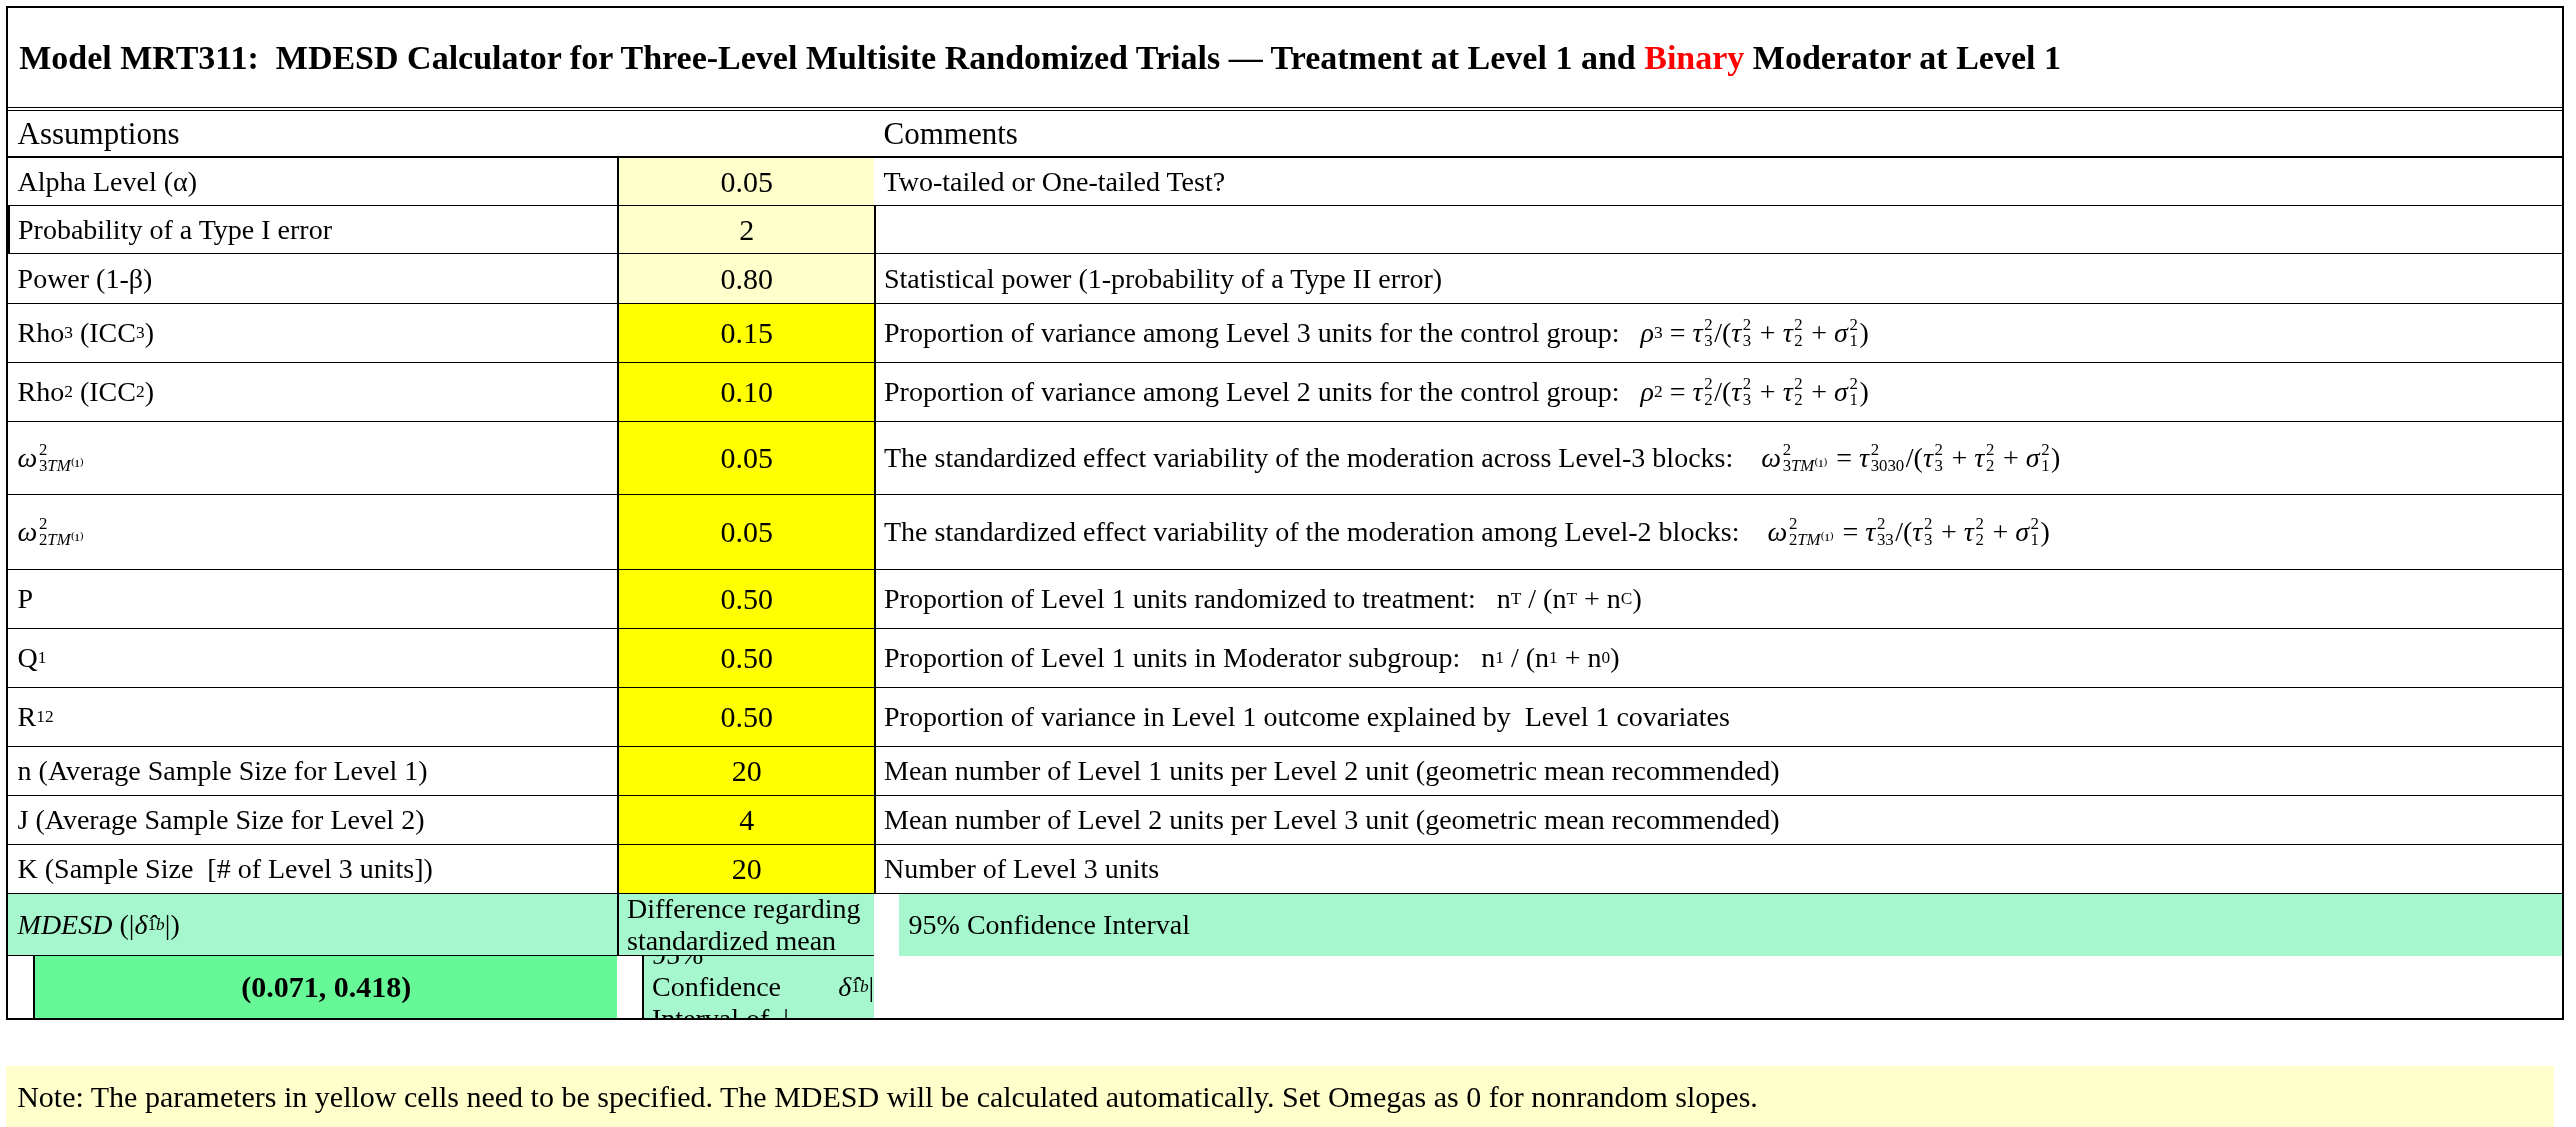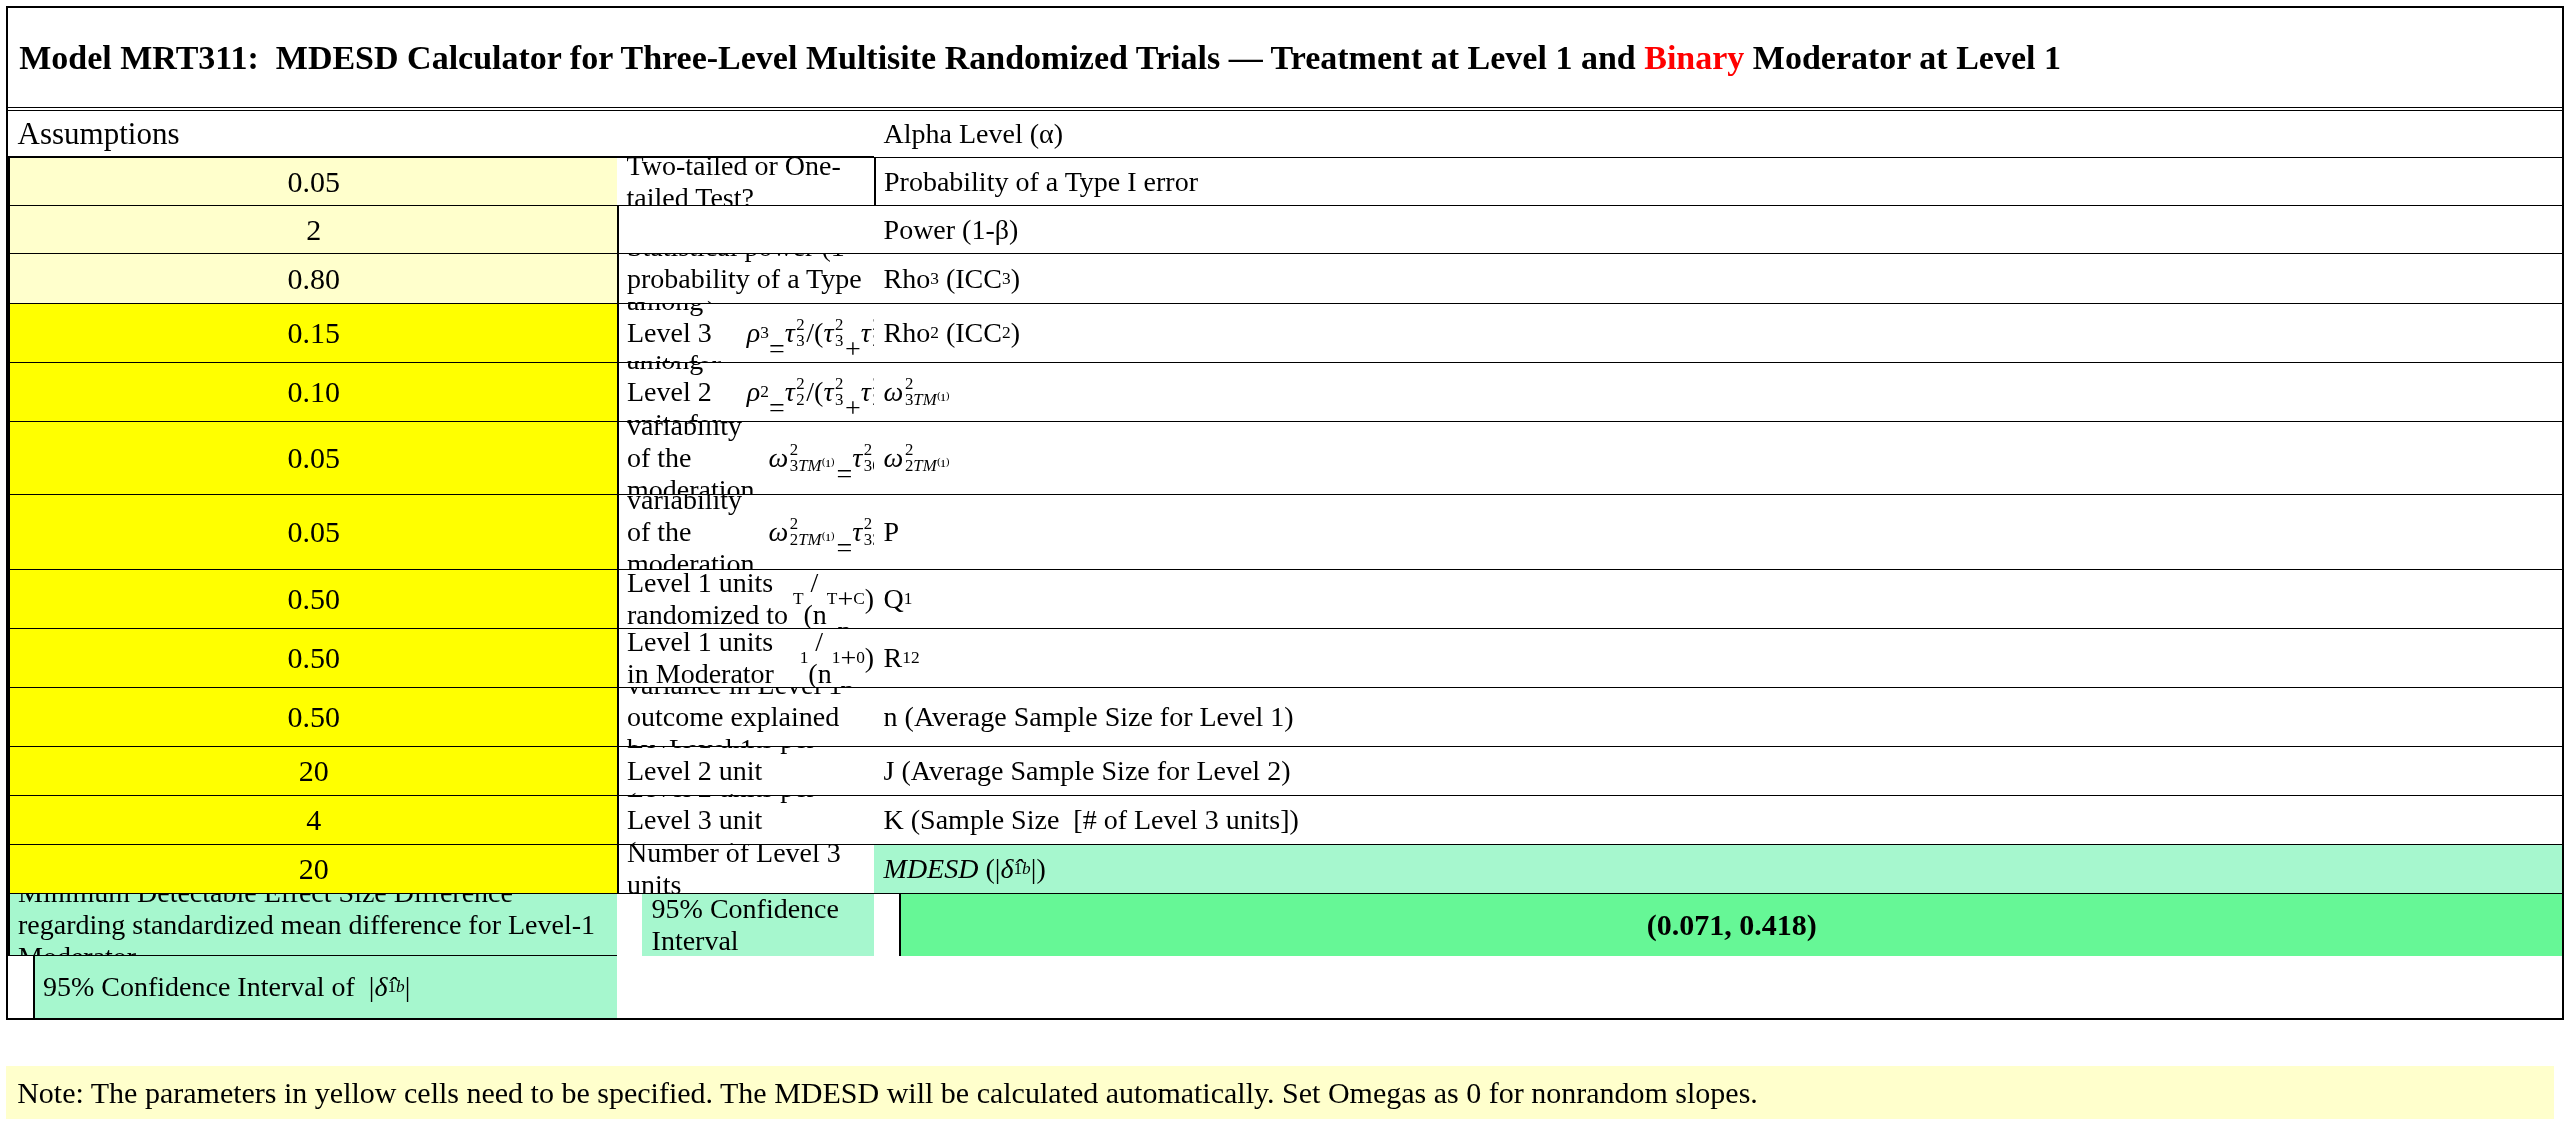--- a/index.html
+++ b/index.html
@@ -29,32 +29,33 @@
   .bg-pale{background:var(--pale);}
   .bg-yellow{background:var(--yellow);}
   .bg-gvalue{background:var(--gvalue);}
   .bg-glight{background:var(--glight);}
   .bold{font-weight:bold;}
   .last{border-bottom:none;margin-left:25px;}
   sub,sup{font-size:0.62em;line-height:0;}
   .ss{display:inline-flex;flex-direction:column;align-items:flex-start;vertical-align:-0.5em;margin:0 1.6px;}
   .ss .st,.ss .sb{display:block;font-size:0.6em;line-height:0.95;}
   .note{
-    position:absolute;left:6.2px;top:1066px;width:2548px;height:53px;
+    position:absolute;left:6.2px;top:1066px;width:2548px;height:62px;
     background:var(--note);display:flex;align-items:center;
     font-size:30px;padding-left:11px;box-sizing:border-box;white-space:pre-wrap;
   }
 </style>
 </head>
 <body>
 
 <div class="page">
   <div class="table" style="grid-template-rows: 103px 47px 48px 48px 50px 59px 59px 73px 75px 59px 59px 59px 49px 49px 49px 62px 62px;">
     <div class="cell title"><span>Model MRT311:  MDESD Calculator for Three-Level Multisite Randomized Trials — Treatment at Level 1 and </span><span class="red">Binary</span><span> Moderator at Level 1</span></div>
     <div class="cell hdr hdr-a">Assumptions</div>
+    <div class="cell hdr">Comments</div>
 
   <div class="cell dcell label">Alpha Level (α)</div>
       <div class="cell dcell value bg-pale">0.05</div>
       <div class="cell dcell label">Two-tailed or One-tailed Test?</div>
       <div class="cell dcell comment">Probability of a Type I error</div>
       <div class="cell dcell value bg-pale">2</div>
       <div class="cell dcell comment"></div>
       <div class="cell dcell label">Power (1-β)</div>
       <div class="cell dcell value bg-pale">0.80</div>
       <div class="cell dcell comment">Statistical power (1-probability of a Type II error)</div>

